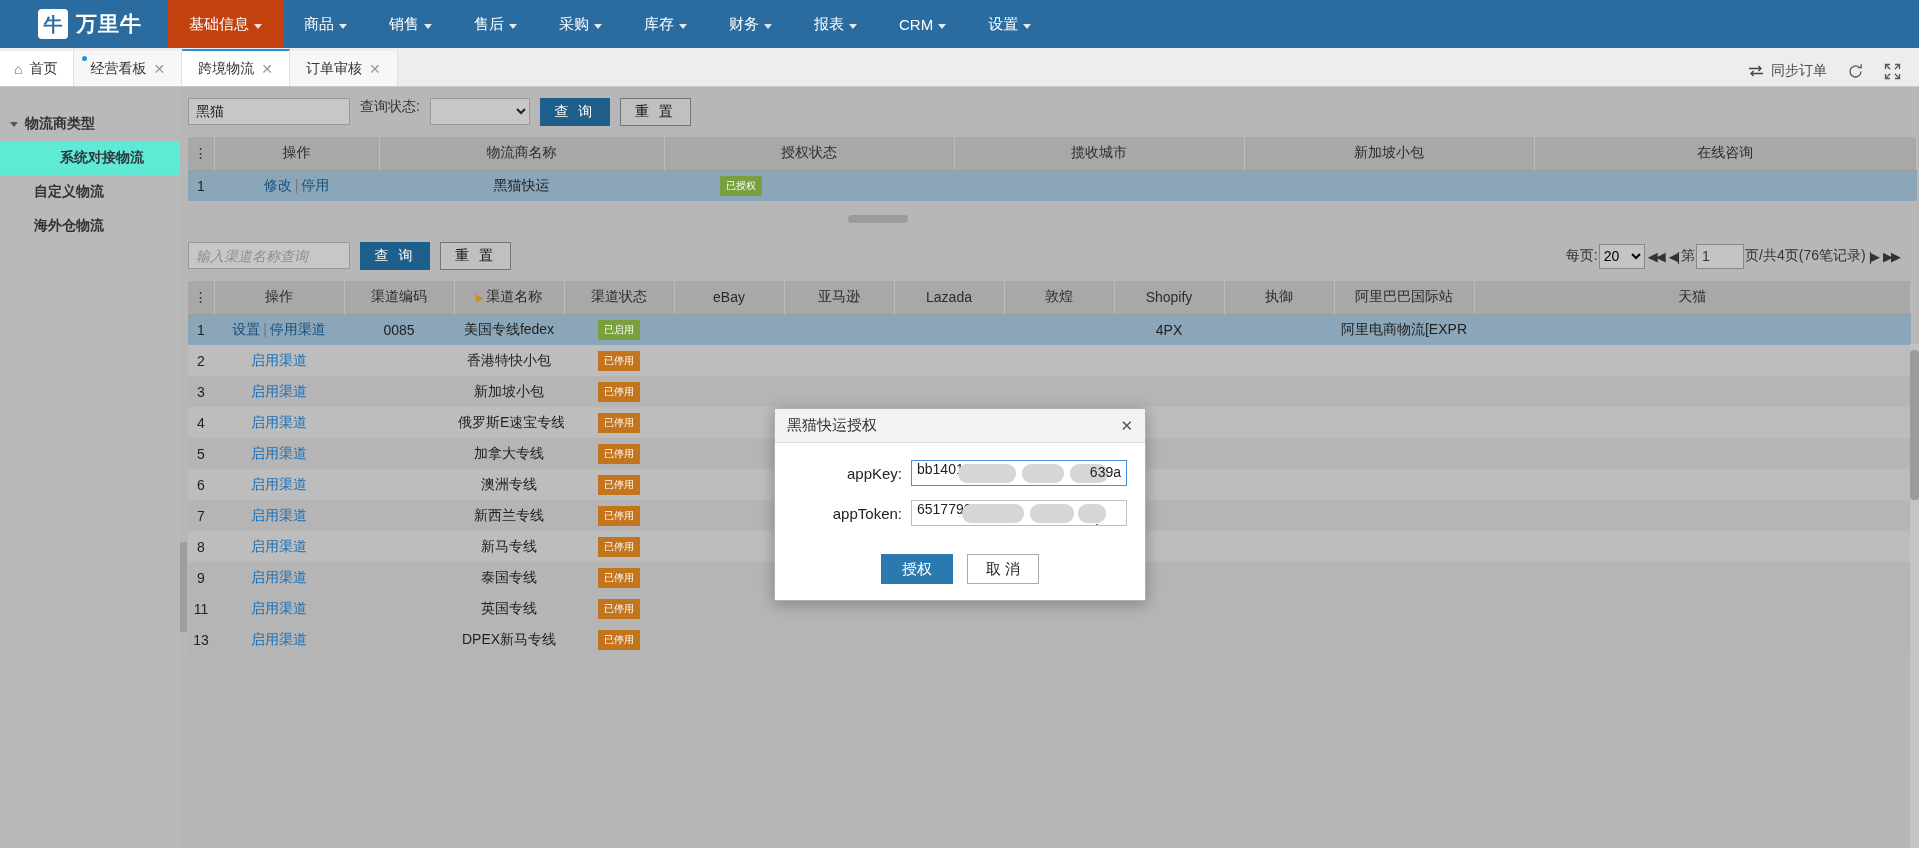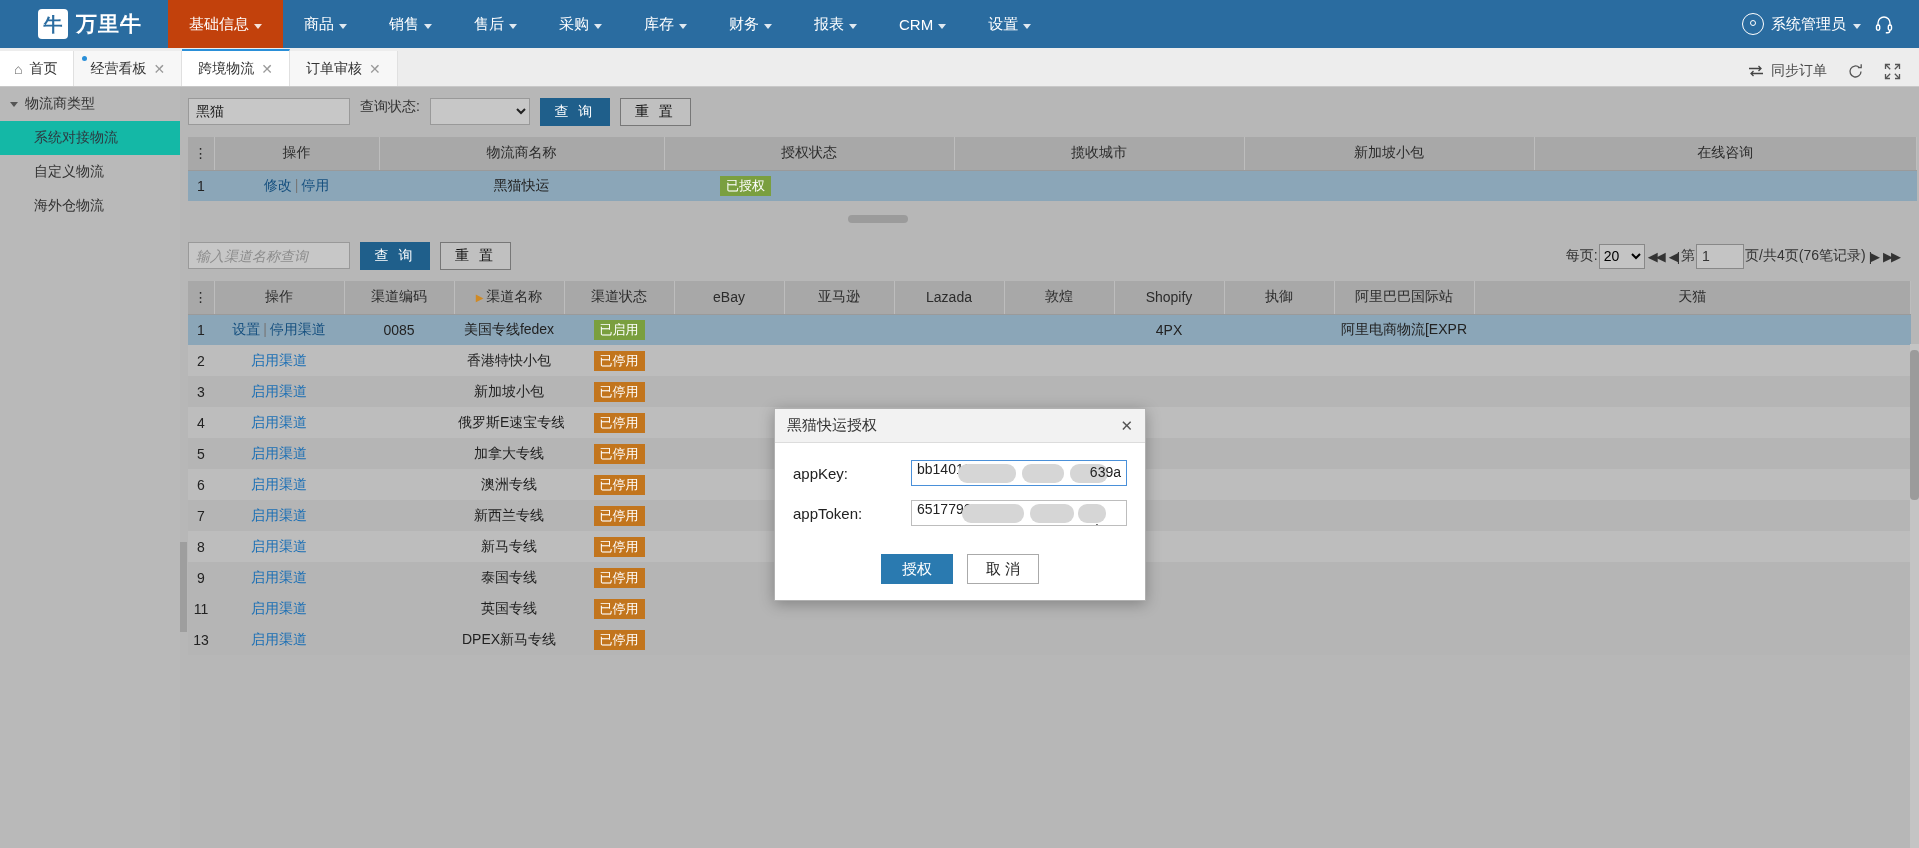--- a/index.html
+++ b/index.html
@@ -72,34 +72,34 @@
   .tabbar-right {
     margin-left: auto; display: flex; align-items: center; gap: 20px;
     padding: 0 18px 6px 0; color: #4a4a4a; font-size: 14px;
   }
   .sync-btn { display:flex; align-items:center; gap:7px; cursor:pointer; }
   .ico-btn { cursor:pointer; display:flex; align-items:center; color:#555; }
 
   
   .body-wrap { display: flex; height: calc(848px - 48px - 39px); }
 
-  .sidebar { width: 180px; background: #b9b9b9; flex: 0 0 180px; padding-top: 0; }
+  .sidebar { width: 180px; background: #b9b9b9; flex: 0 0 180px; padding-top: 20px; font-weight: bold; }
   .side-group {
     display: flex; align-items: center; gap: 7px;
     padding: 8px 10px; font-size: 14px; color: #333; cursor: pointer;
   }
   .chev {
     display:inline-block; width:0;height:0;
     border-left:4.5px solid transparent;border-right:4.5px solid transparent;
     border-top:5.5px solid #555;
   }
   .side-item {
     padding: 8px 10px 8px 34px; font-size: 14px; color: #333; cursor: pointer;
   }
-  .side-item.active { background: #14b8a6; color: #2d3a42; }
+  .side-item.active { background: #5eead4; color: #2d3a42; text-align: center; }
 
   .content { flex: 1; min-width: 0; position: relative; background: #b7b7b7; overflow: hidden; }
 
   
   .filter-row {
     display: flex; gap: 10px;
     padding: 11px 0 11px 8px;
   }
   .txt-input {
     height: 27px; width: 162px; border: 1px solid #999; background: #c7c7c7;
@@ -134,21 +134,21 @@
     padding: 0 4px; white-space: nowrap; overflow: hidden;
   }
   .tbl tr.row-sel td { background: #8ba6b8; }
   .tbl tr.odd td { background: #b5b5b5; }
   .tbl tr.even td { background: #bdbdbd; }
   .col-idx { width: 26px; text-align: center !important; }
   .lnk { color: #1b6fb5; cursor: pointer; }
   .lnk-sel { color: #16507f; cursor: pointer; }
   .sep { color: #777; margin: 0 3px; }
   .badge {
-    display: inline-block; padding: 1px 6px; color: #fff; font-size: 13px;
+    display: inline-block; padding: 1px 6px; color: #fff; font-size: 10px;
     line-height: 18px;
   }
   .badge-green { background: #7a9f3f; }
   .badge-orange { background: #c2751d; }
   .kebab { letter-spacing: 0; font-size: 13px; line-height: 1; }
   .sort-ico { color: #d08a24; font-size: 10px; margin-right: 3px; }
 
   .tbl1-wrap { margin: 0 2px 0 8px; background:#b0b0b0; }
   .hscroll-zone {
     height: 22px; position: relative; background: #b7b7b7; margin: 8px 8px 0 8px;
@@ -180,21 +180,21 @@
     background: #fff; border: 1px solid #b0b0b0;
     box-shadow: 0 3px 14px rgba(0,0,0,.28); z-index: 50;
   }
   .modal-head {
     height: 34px; background: #f2f2f2; border-bottom: 1px solid #dcdcdc;
     display: flex; align-items: center; padding: 0 12px; font-size: 15px; color: #333;
   }
   .modal-x { margin-left: auto; cursor: pointer; color: #555; font-size: 15px; }
   .modal-body { padding: 17px 18px 6px 18px; }
   .frow { display: flex; align-items: center; margin-bottom: 14px; }
-  .flabel { width: 118px; padding-right: 9px; font-size: 15px; color:#222; }
+  .flabel { width: 118px; text-align: right; padding-right: 9px; font-size: 15px; color:#222; }
   .finput {
     flex: 1; height: 26px; border: 1px solid #bdbdbd; padding: 0 5px;
     font-size: 14px; font-family: inherit; color: #222; background:#fff;
     position: relative;
   }
   .finput.focus { border: 1px solid #4a90d9; }
   .masked { position: relative; overflow: hidden; }
   .mask-blob {
     position:absolute; top: 3px; height: 19px; background: #d6d6d6; border-radius: 9px;
   }
@@ -252,37 +252,20 @@
       </div>
       <div class="navitem">
         <span>CRM</span>
         <span class="caret"></span>
       </div>
       <div class="navitem">
         <span>设置</span>
         <span class="caret"></span>
       </div>
     </div>
-  <div class="nav-right">
-    <div class="user-box">
-      <span class="circ-icon">
-          <span class="head"></span>
-        </span>
-      <span>系统管理员</span>
-      <span class="caret"></span>
-    </div>
-    <div class="headset">
-      <svg width="20" height="20" viewBox="0 0 20 20" fill="none" stroke="#fff" stroke-width="1.4">
-        <path d="M4 12V9a6 6 0 0 1 12 0v3"></path>
-        <rect x="2.5" y="11" width="3.2" height="5.2" rx="1.4"></rect>
-        <rect x="14.3" y="11" width="3.2" height="5.2" rx="1.4"></rect>
-        <path d="M15.8 16.2v.6a2 2 0 0 1-2 2h-2"></path>
-      </svg>
-    </div>
-  </div>
 </div>
 
 <div class="tabbar">
   <div id="tabs" style="display:flex;align-items:flex-end;">
       <div class="tab home">
         <span class="home-ico">⌂</span>
         <span>首页</span>
       </div>
       <div class="tab">
         <span class="dot"></span>

